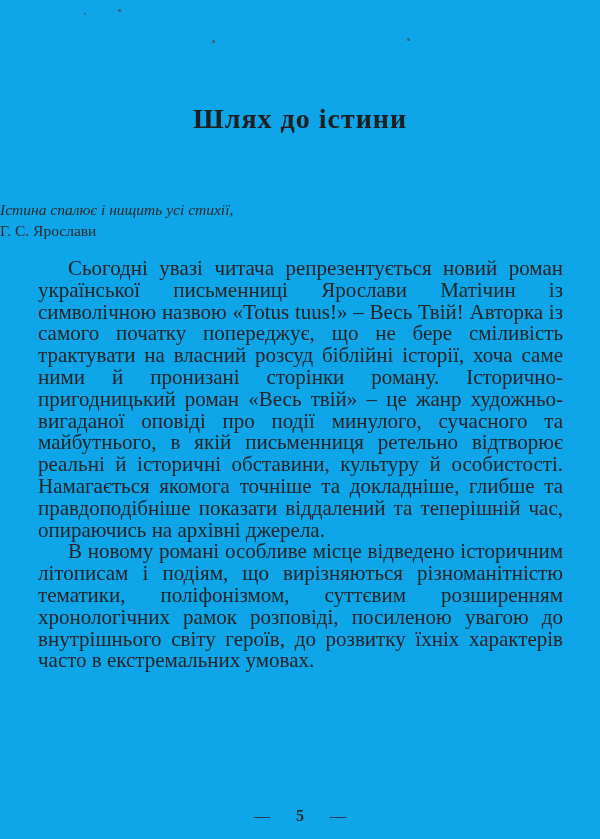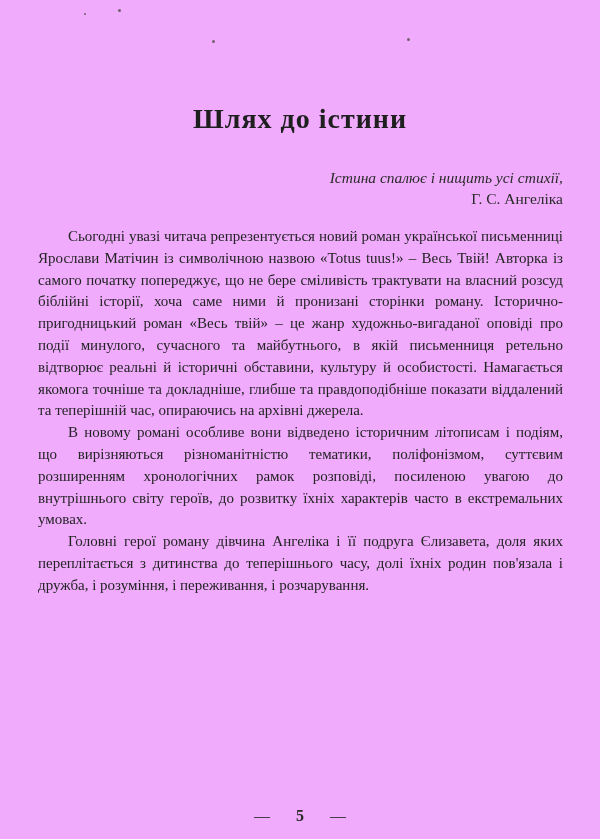--- a/index.html
+++ b/index.html
@@ -5,53 +5,52 @@
   html, body {
     margin: 0;
     padding: 0;
     background: #e9e8e4;
   }
   .page {
     position: relative;
     width: 600px;
     height: 839px;
     margin: 0 auto;
-    background: #f0abfc;
+    background: #0ea5e9;
     overflow: hidden;
     font-family: "Liberation Serif", "DejaVu Serif", serif;
     color: #262626;
     box-sizing: border-box;
   }
   .book-title {
     margin-top: 103px;
     text-align: center;
     font-size: 28px;
     font-weight: bold;
     letter-spacing: 1px;
     color: #1f1f20;
   }
   .epigraph {
-    margin-top: 32px;
+    margin-top: 64px;
     margin-right: 37px;
-    text-align: right;
     font-size: 15.5px;
     line-height: 21px;
     color: #2b2b2b;
   }
   .epigraph .ep-line {
     display: block;
     font-style: italic;
   }
   .epigraph .ep-attrib {
     display: block;
     font-style: normal;
   }
   .body-text {
     margin: 17px 37px 0 38px;
-    font-size: 15px;
+    font-size: 21px;
     line-height: 21.8px;
     text-align: justify;
     color: #242425;
   }
   .body-text p {
     margin: 0;
     text-indent: 30px;
   }
   .page-footer {
     position: absolute;
@@ -86,27 +85,26 @@
 
   <span class="speck s1"></span>
   <span class="speck s2"></span>
   <span class="speck s3"></span>
   <span class="speck s4"></span>
 
   <h1 class="book-title">Шлях до істини</h1>
 
   <div class="epigraph">
     <span class="ep-line">Істина спалює і нищить усі стихії,</span>
-    <span class="ep-attrib">Г. С. Ангеліка</span>
+    <span class="ep-attrib">Г. С. Ярослави</span>
   </div>
 
   <div class="body-text">
     <p>Сьогодні увазі читача репрезентується новий роман української письменниці Ярослави Матічин із символічною назвою «Totus tuus!» – Весь Твій! Авторка із самого початку попереджує, що не бере сміливість трактувати на власний розсуд біблійні історії, хоча саме ними й пронизані сторінки роману. Історично-пригодницький роман «Весь твій» – це жанр художньо-вигаданої оповіді про події минулого, сучасного та майбутнього, в якій письменниця ретельно відтворює реальні й історичні обставини, культуру й особистості. Намагається якомога точніше та докладніше, глибше та правдоподібніше показати віддалений та теперішній час, опираючись на архівні джерела.</p>
-    <p>В новому романі особливе вони відведено історичним літописам і подіям, що вирізняються різноманітністю тематики, поліфонізмом, суттєвим розширенням хронологічних рамок розповіді, посиленою увагою до внутрішнього світу героїв, до розвитку їхніх характерів часто в екстремальних умовах.</p>
-    <p>Головні герої роману дівчина Ангеліка і її подруга Єлизавета, доля яких переплітається з дитинства до теперішнього часу, долі їхніх родин пов'язала і дружба, і розуміння, і переживання, і розчарування.</p>
+    <p>В новому романі особливе місце відведено історичним літописам і подіям, що вирізняються різноманітністю тематики, поліфонізмом, суттєвим розширенням хронологічних рамок розповіді, посиленою увагою до внутрішнього світу героїв, до розвитку їхніх характерів часто в екстремальних умовах.</p>
   </div>
 
   <div class="page-footer">
     <span>—</span>
     <span class="page-num">5</span>
     <span>—</span>
   </div>
 
 </div>
 

